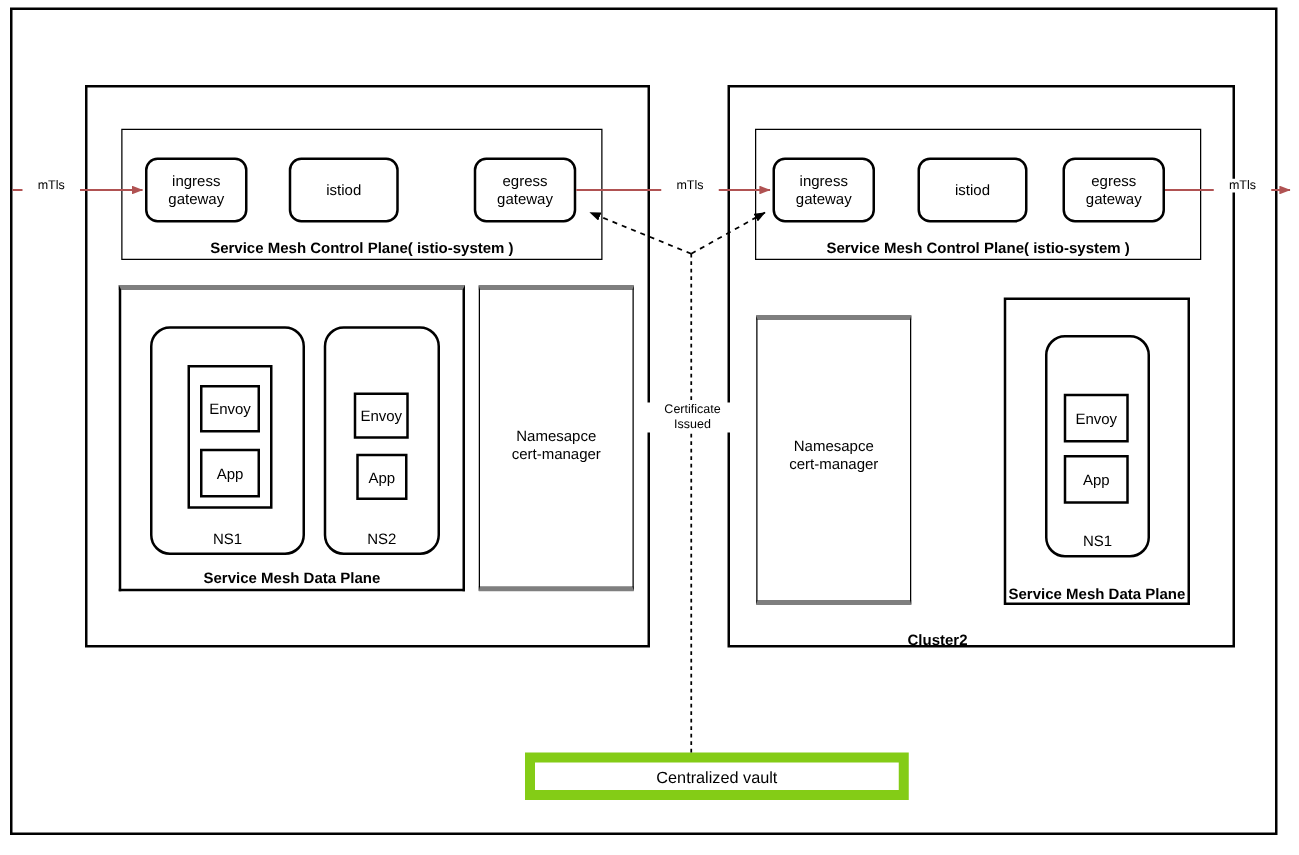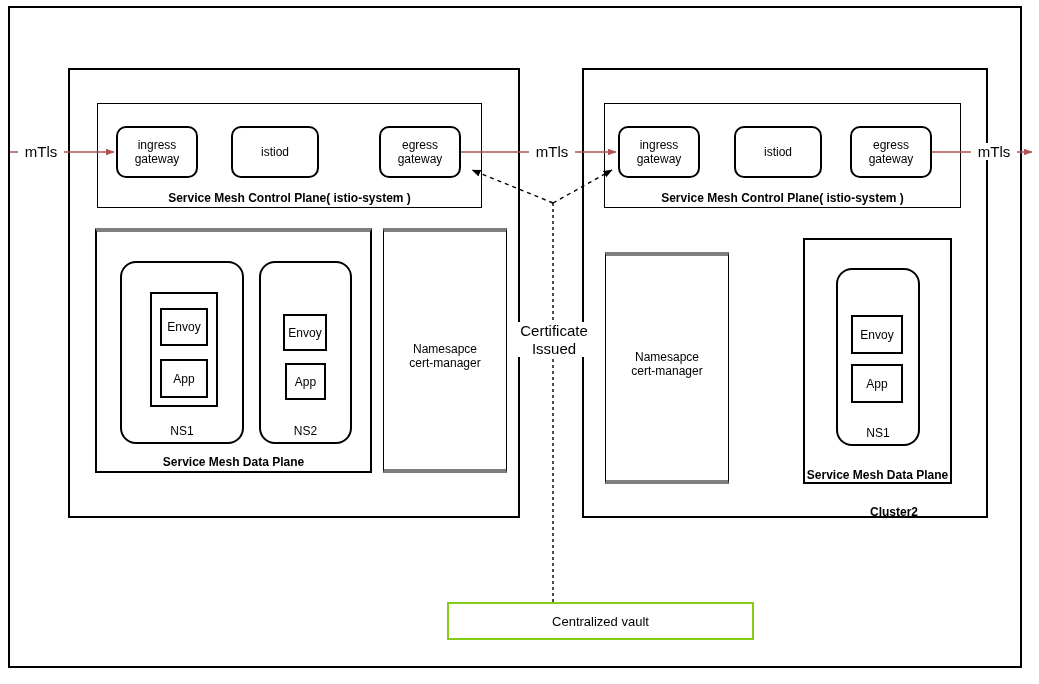--- a/index.html
+++ b/index.html
@@ -10,27 +10,27 @@
   .page-border{border:2px solid #000;}
   .cluster{border:2px solid #000;}
   .ctrlplane{border:1px solid #000;}
   .dataplane{border:2px solid #000;border-top:4px solid #7f7f7f;}
   .nsbox-plain{border:2px solid #000;}
   .gwbox{border:2px solid #000;border-radius:10px;}
   .nsround{border:2px solid #000;border-radius:16px;}
   .podbox{border:2px solid #000;}
   .cbox{border:2px solid #000;}
   .nsgray{border:1px solid #000;border-top:4px solid #7f7f7f;border-bottom:4px solid #7f7f7f;}
-  .vault{border:2px solid #84cc16;margin-left:27px;}
+  .vault{border:8px solid #84cc16;}
   .ctr{display:flex;align-items:center;justify-content:center;text-align:center;}
   .lbl{position:absolute;text-align:center;white-space:pre;}
   .bold{font-weight:bold;}
   .t13{font-size:13px;}
   .t12{font-size:12px;}
-  .t11{font-size:15px;}
+  .t11{font-size:10px;}
   .lh{line-height:1.18;}
   svg.ov{position:absolute;left:0;top:0;width:1039px;height:684px;
          pointer-events:none;overflow:visible;}
 </style>
 </head>
 <body>
 
 <div id="canvas">
 
   <div class="bx page-border" style="left:8px;top:6px;width:1014px;height:662px;"></div>
@@ -89,21 +89,21 @@
 
   <div class="bx nsbox-plain" style="left:803px;top:238px;width:149px;height:246px;"></div>
 
   <div class="bx nsround" style="left:836px;top:268px;width:84px;height:178px;"></div>
   <div class="bx cbox ctr lbl t12" style="left:851px;top:315px;width:52px;height:39px;">Envoy</div>
   <div class="bx cbox ctr lbl t12" style="left:851px;top:364px;width:52px;height:39px;">App</div>
   <div class="lbl t12" style="left:836px;top:426px;width:84px;">NS1</div>
 
   <div class="lbl bold t12" style="left:803px;top:468px;width:149px;">Service Mesh Data Plane</div>
 
-  <div class="lbl bold t12" style="left:582px;top:505px;width:336px;text-align:right;">Cluster2</div>
+  <div class="lbl bold t12" style="left:582px;top:505px;width:336px;">Cluster2</div>
 
   <div class="bx vault ctr lbl t13" style="left:420px;top:602px;width:307px;height:38px;">Centralized vault</div>
 
   <svg class="ov" viewBox="0 0 1039 684">
     <defs>
       <marker id="ah-red" markerWidth="9" markerHeight="7" refX="8.5" refY="3.5" orient="auto" markerUnits="userSpaceOnUse">
         <path d="M0,0 L9,3.5 L0,7 z" fill="#b05252"></path>
       </marker>
       <marker id="ah-blk" markerWidth="9" markerHeight="7" refX="8.5" refY="3.5" orient="auto" markerUnits="userSpaceOnUse">
         <path d="M0,0 L9,3.5 L0,7 z" fill="#000000"></path>

